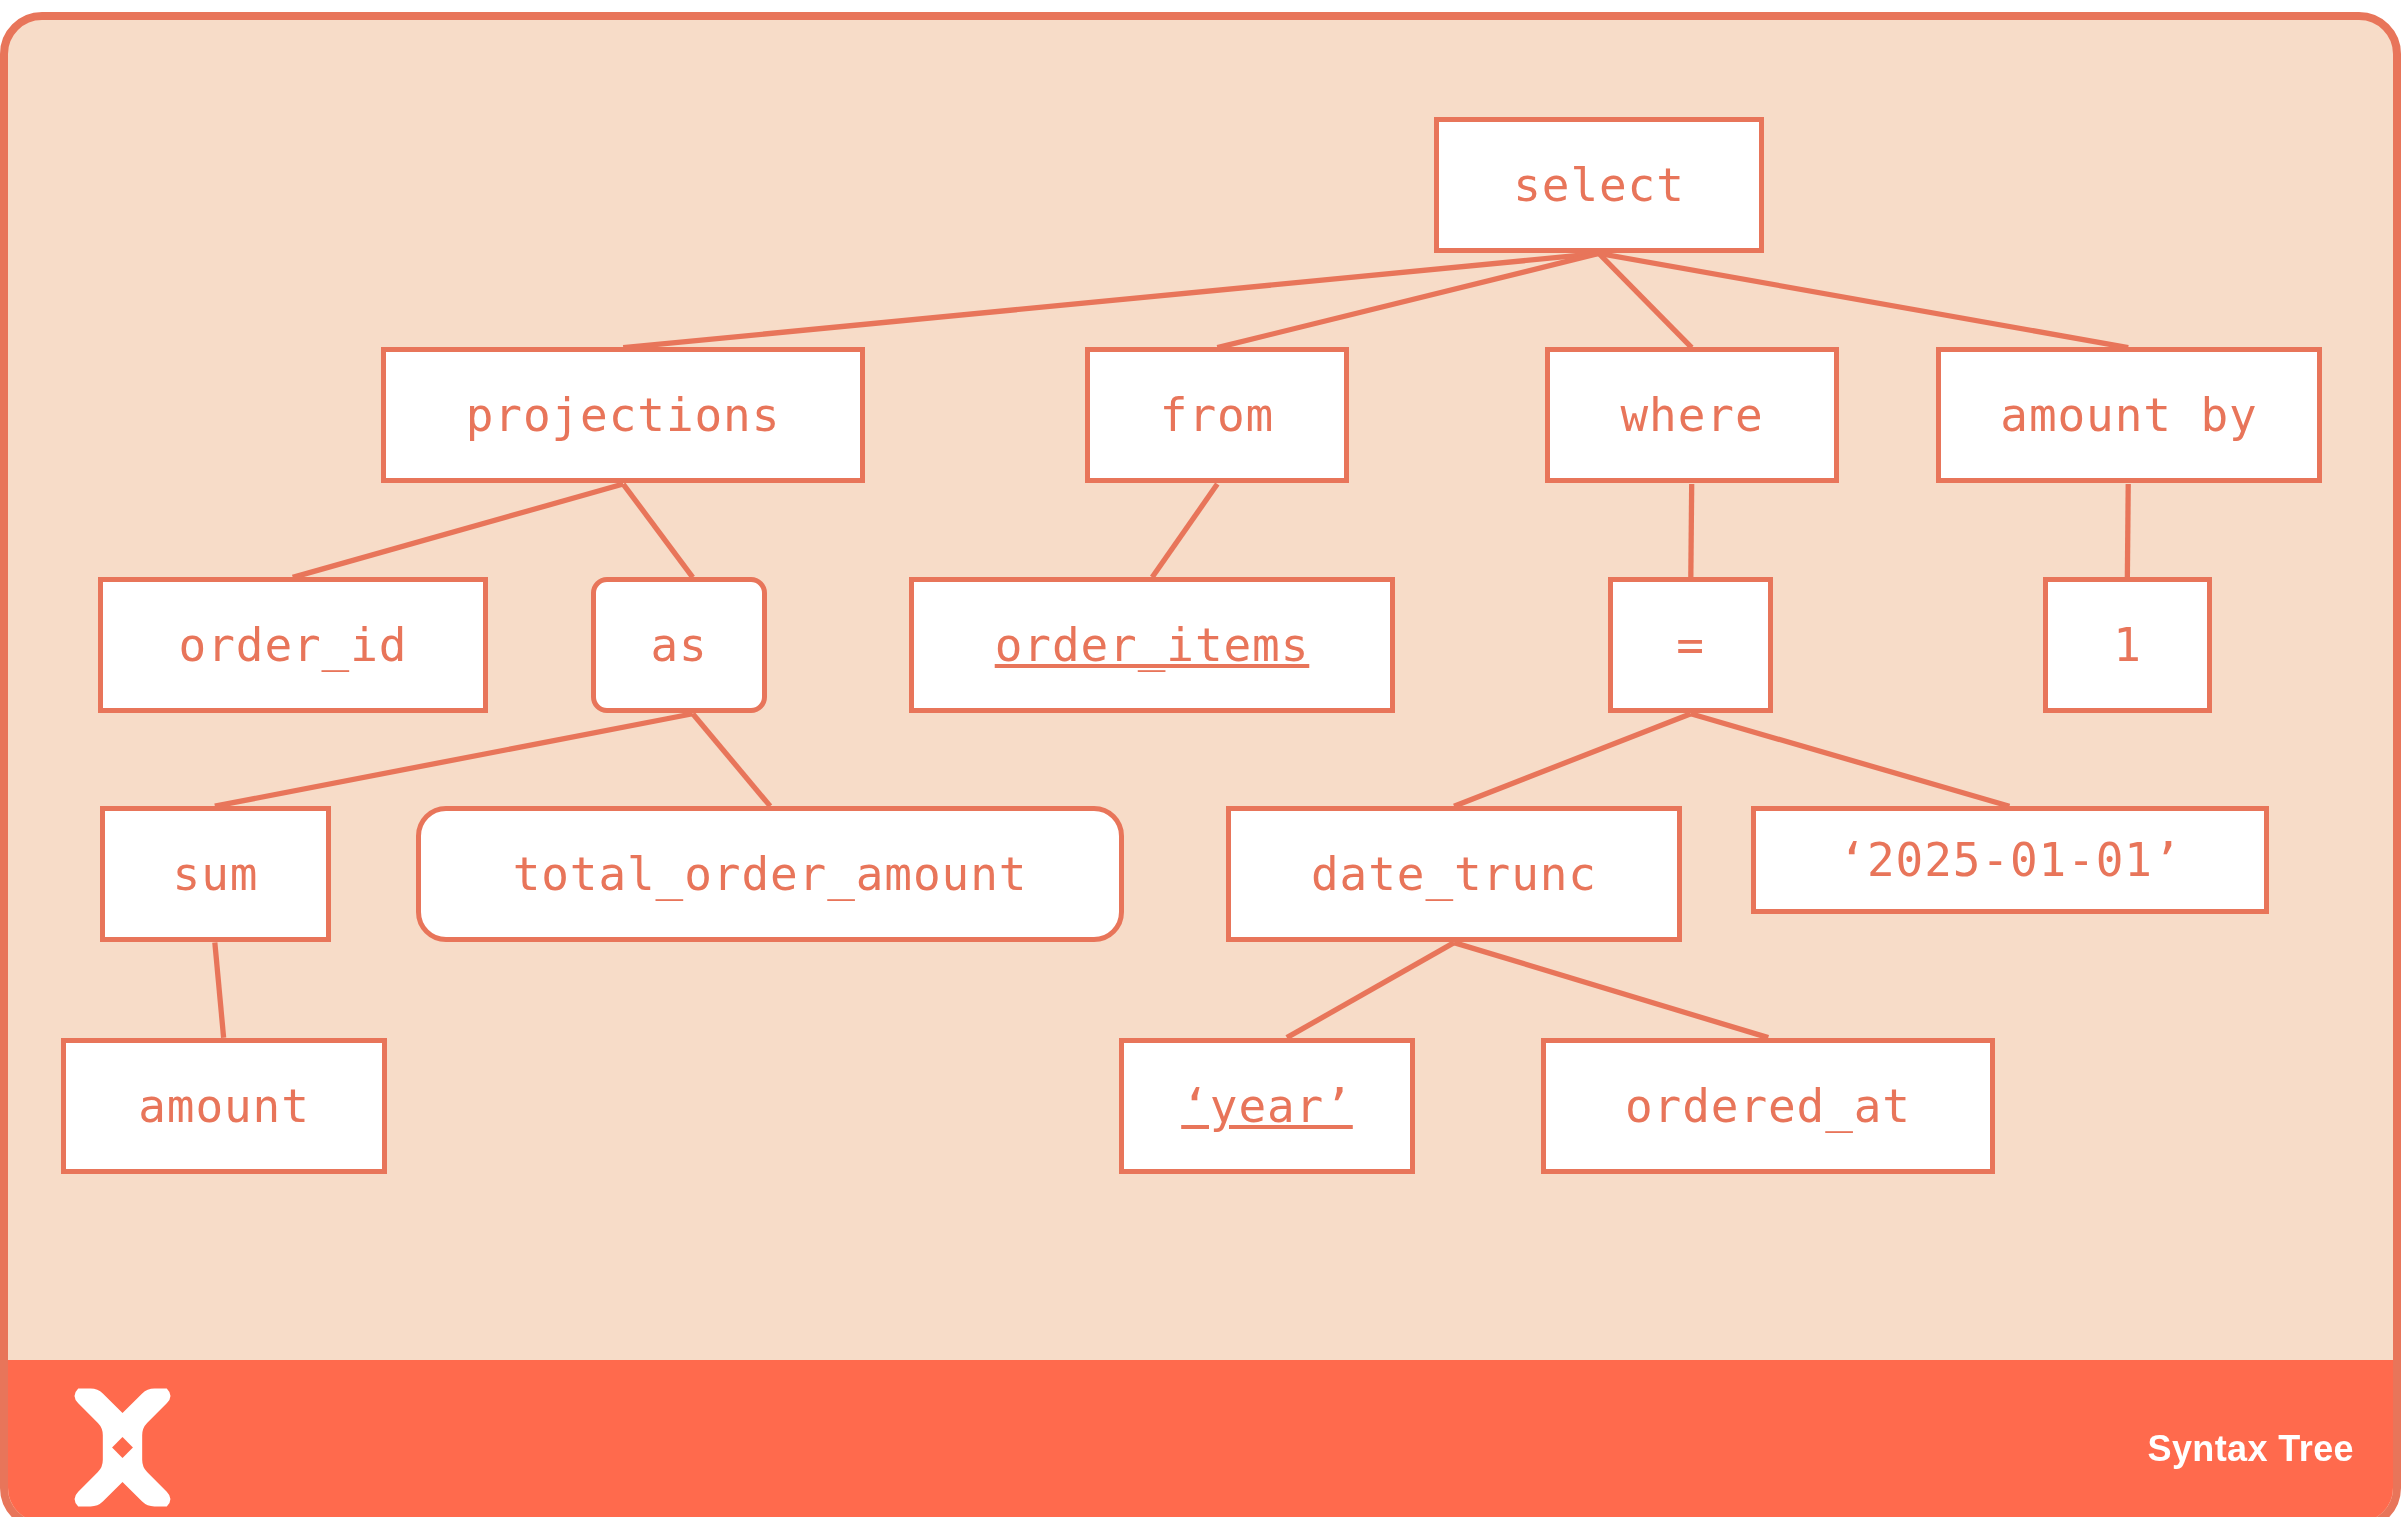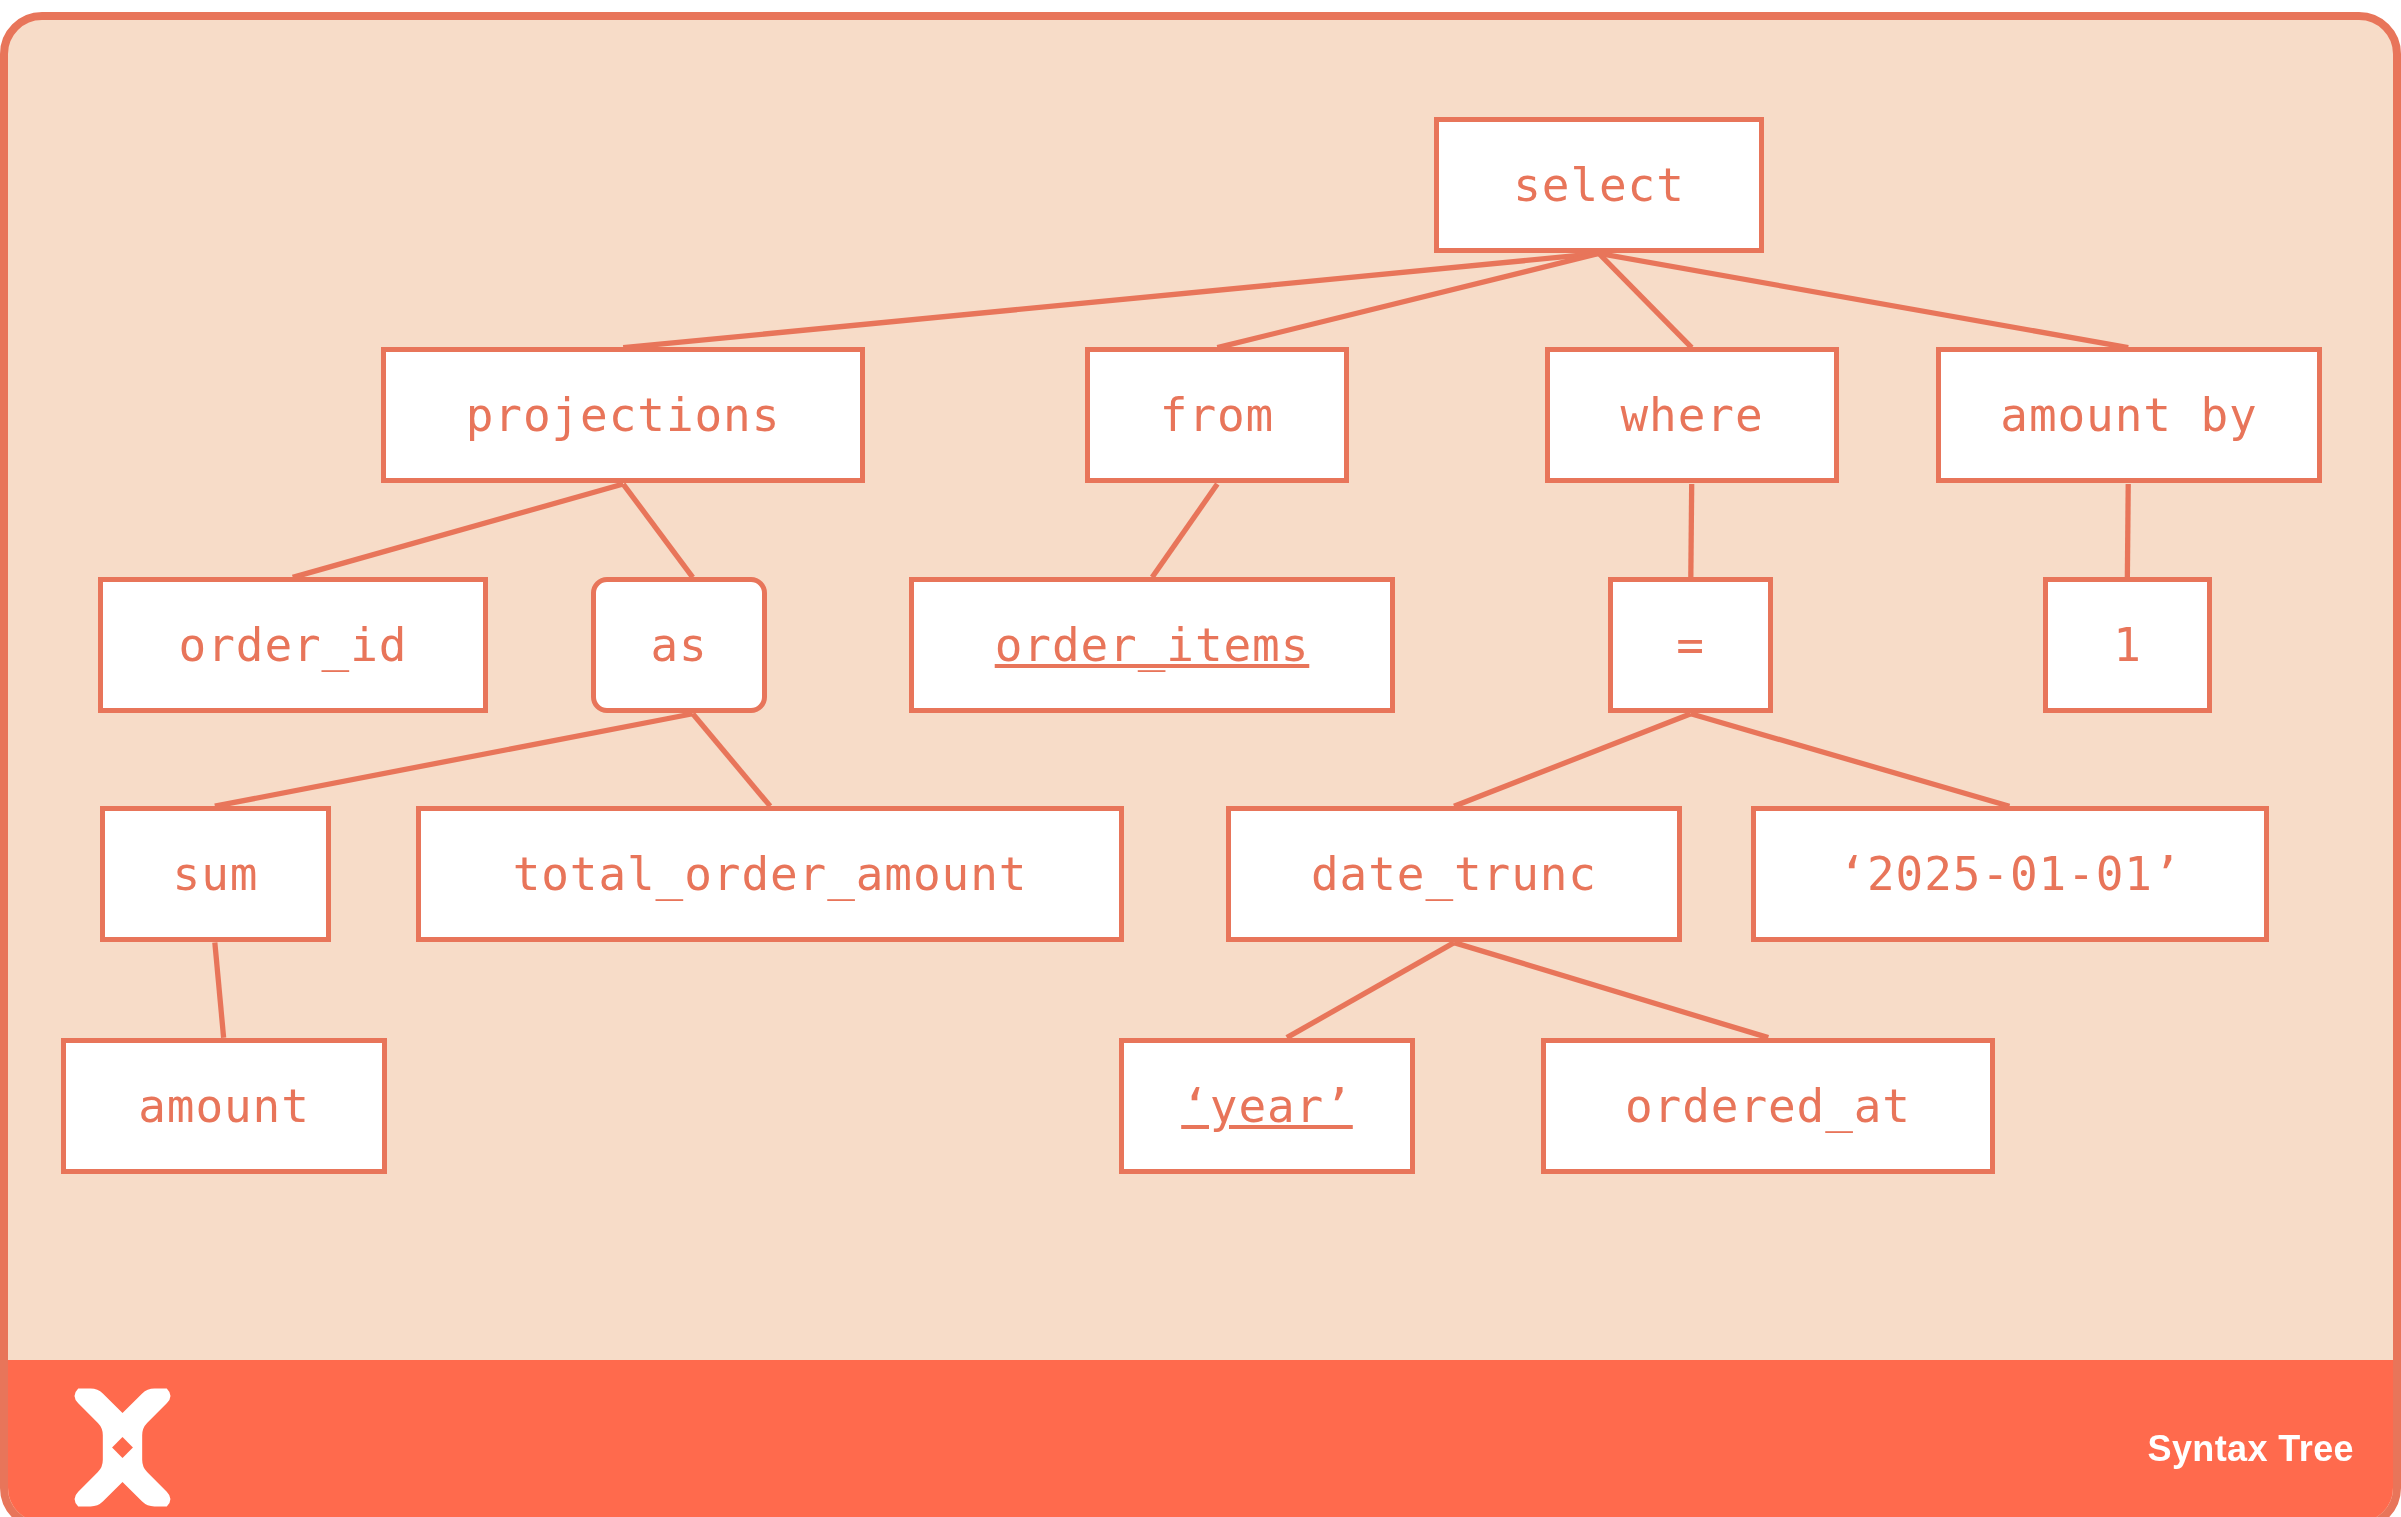--- a/index.html
+++ b/index.html
@@ -74,23 +74,23 @@
         <div class="node" style="left: 373px; top: 327px; width: 484px; height: 136px;">projections</div>
         <div class="node" style="left: 1077px; top: 327px; width: 264px; height: 136px;">from</div>
         <div class="node" style="left: 1537px; top: 327px; width: 294px; height: 136px; text-align: right;">where</div>
         <div class="node" style="left: 1928px; top: 327px; width: 386px; height: 136px;">amount by</div>
         <div class="node" style="left: 90px; top: 557px; width: 390px; height: 136px;">order_id</div>
         <div class="node" style="left: 583px; top: 557px; width: 176px; height: 136px; border-radius: 16px;">as</div>
         <div class="node" style="left: 901px; top: 557px; width: 486px; height: 136px; text-decoration: underline;">order_items</div>
         <div class="node" style="left: 1600px; top: 557px; width: 165px; height: 136px;">=</div>
         <div class="node" style="left: 2035px; top: 557px; width: 169px; height: 136px;">1</div>
         <div class="node" style="left: 92px; top: 786px; width: 231px; height: 136px;">sum</div>
-        <div class="node" style="left: 408px; top: 786px; width: 708px; height: 136px;">total_order_amount</div>
+        <div class="node" style="left: 408px; top: 786px; width: 708px; height: 136px; border-radius: 30px;">total_order_amount</div>
         <div class="node" style="left: 1218px; top: 786px; width: 456px; height: 136px;">date_trunc</div>
-        <div class="node" style="left: 1743px; top: 786px; width: 518px; height: 136px;">‘2025-01-01’</div>
+        <div class="node" style="left: 1743px; top: 786px; width: 518px; height: 108px;">‘2025-01-01’</div>
         <div class="node" style="left: 53px; top: 1018px; width: 326px; height: 136px;">amount</div>
         <div class="node" style="left: 1111px; top: 1018px; width: 296px; height: 136px; text-decoration: underline;">‘year’</div>
         <div class="node" style="left: 1533px; top: 1018px; width: 454px; height: 136px;">ordered_at</div>
       </div>
   </div>
 
   <div id="footer">
     <div id="logo-wrap">
       <svg viewBox="0 0 100 100" width="123" height="123" aria-hidden="true">
         <path d="M14 14 Q8 8 14 2 L24 2 Q30 2 34 6 L50 22 L66 6 Q70 2 76 2 L86 2 Q92 8 86 14 L70 30 Q66 34 66 40 L66 60 Q66 66 70 70 L86 86 Q92 92 86 98 L76 98 Q70 98 66 94 L50 78 L34 94 Q30 98 24 98 L14 98 Q8 92 14 86 L30 70 Q34 66 34 60 L34 40 Q34 34 30 30 Z" fill="#FFFFFF" transform="translate(0,0)"></path>

